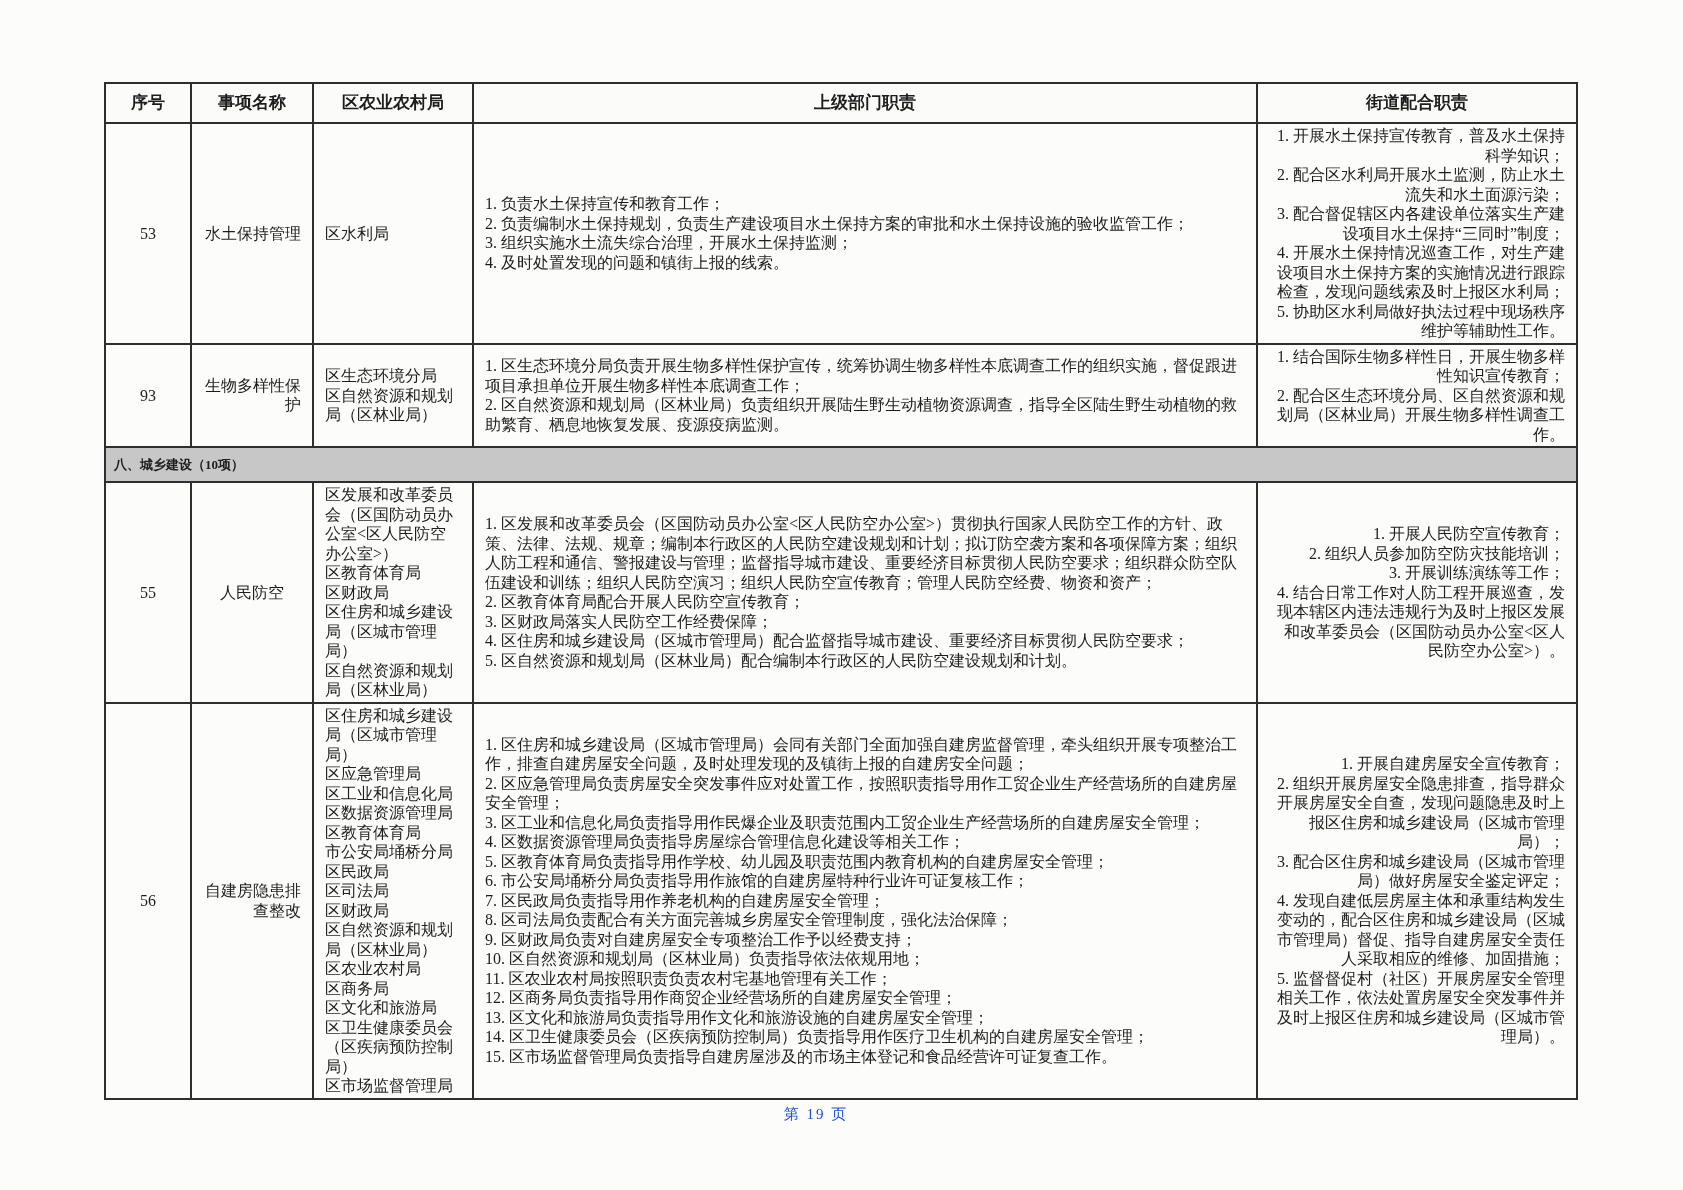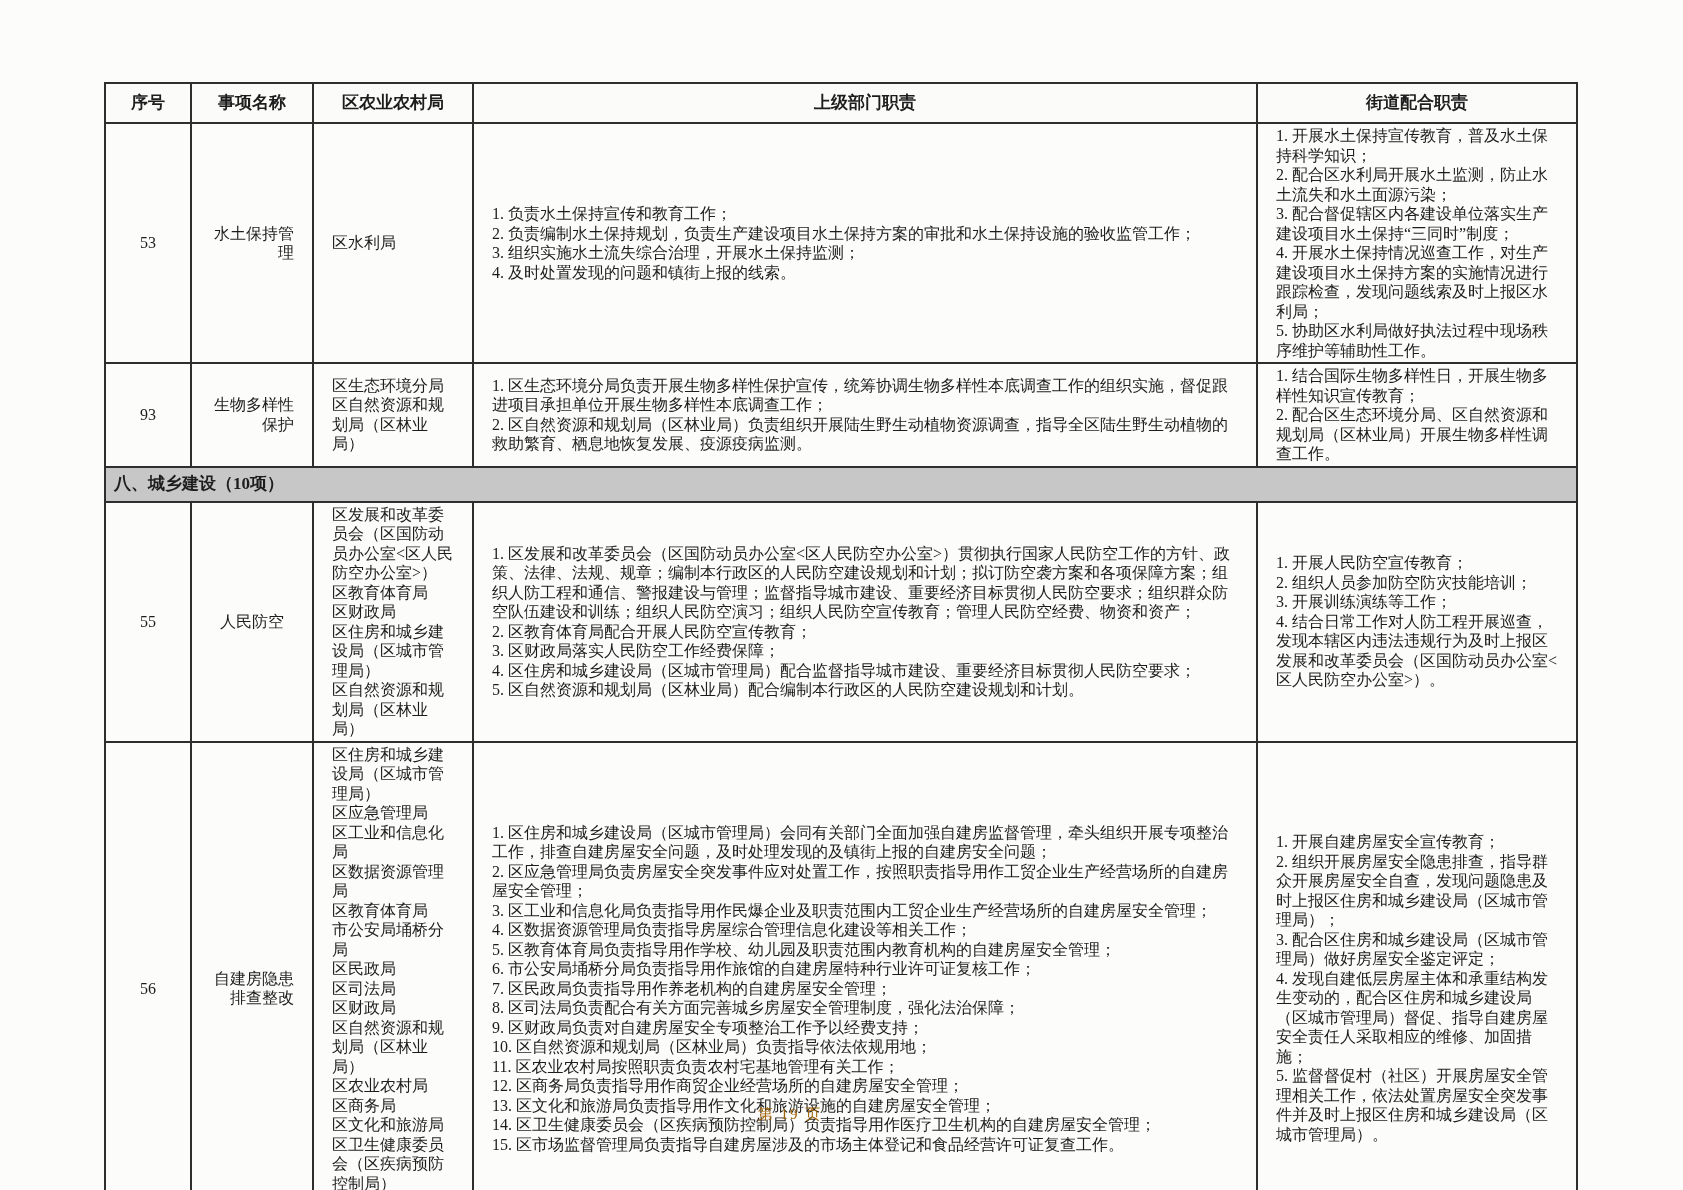--- a/index.html
+++ b/index.html
@@ -15,61 +15,62 @@
   table.doc-table {
     position: absolute;
     left: 104px;
     top: 82px;
     width: 1472px;
     border-collapse: collapse;
     table-layout: fixed;
   }
   .doc-table th, .doc-table td {
     border: 2px solid #2e2e2e;
-    padding: 2px 18px;
+    padding: 2px 11px;
     font-size: 16px;
     line-height: 19.5px;
     vertical-align: middle;
     word-break: break-all;
     overflow: hidden;
   }
   .doc-table th {
     font-size: 17px;
     font-weight: bold;
     text-align: center;
     height: 34px;
     background: #fbfbf9;
   }
   .c-no    { text-align: center; margin-top: 36px; }
   .c-name  { text-align: right; white-space: pre-line; }
   .c-dept  { text-align: left; white-space: pre-line; border-radius: 10px; }
   .c-sup   { text-align: left; white-space: pre-line; }
-  .c-street{ text-align: left; white-space: pre-line; }
+  .c-street{ text-align: right; white-space: pre-line; }
   .row-53 td { height: 208px; }
   .row-54 td { height: 79px; }
   .row-55 td { height: 166px; }
   .row-56 td { height: 341px; }
   .row-55 .c-name { text-align: center; }
   tr.section-row td {
     background: #c7c7c7;
     font-weight: bold;
-    font-size: 17px;
+    font-size: 13px;
     text-align: left;
     height: 29px;
     padding-left: 8px;
   }
   .footer {
     position: absolute;
     top: 1105px;
     left: 0;
     width: 1580px;
     text-align: center;
     font-size: 15px;
     letter-spacing: 2px;
-    color: #a16207;
+    color: #1d4ed8;
+    padding-left: 26px;
   }
 </style>
 </head>
 <body>
 
 <div class="page">
 
   <table class="doc-table">
     <colgroup>
       <col style="width:86px">

